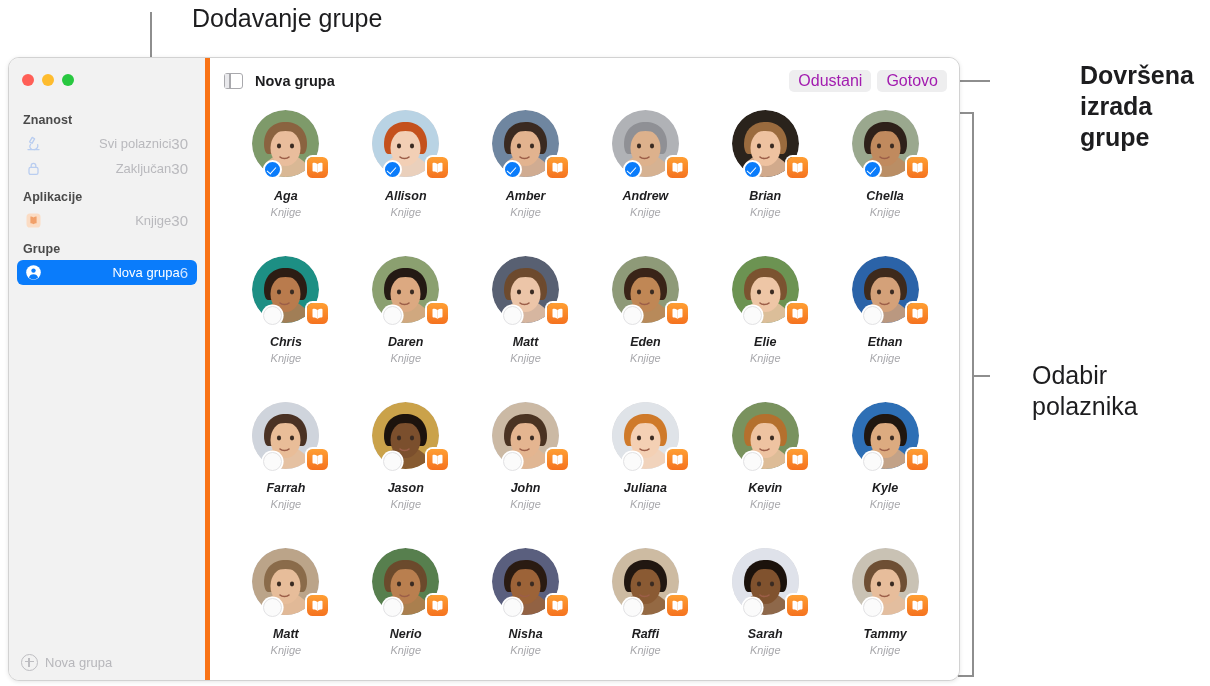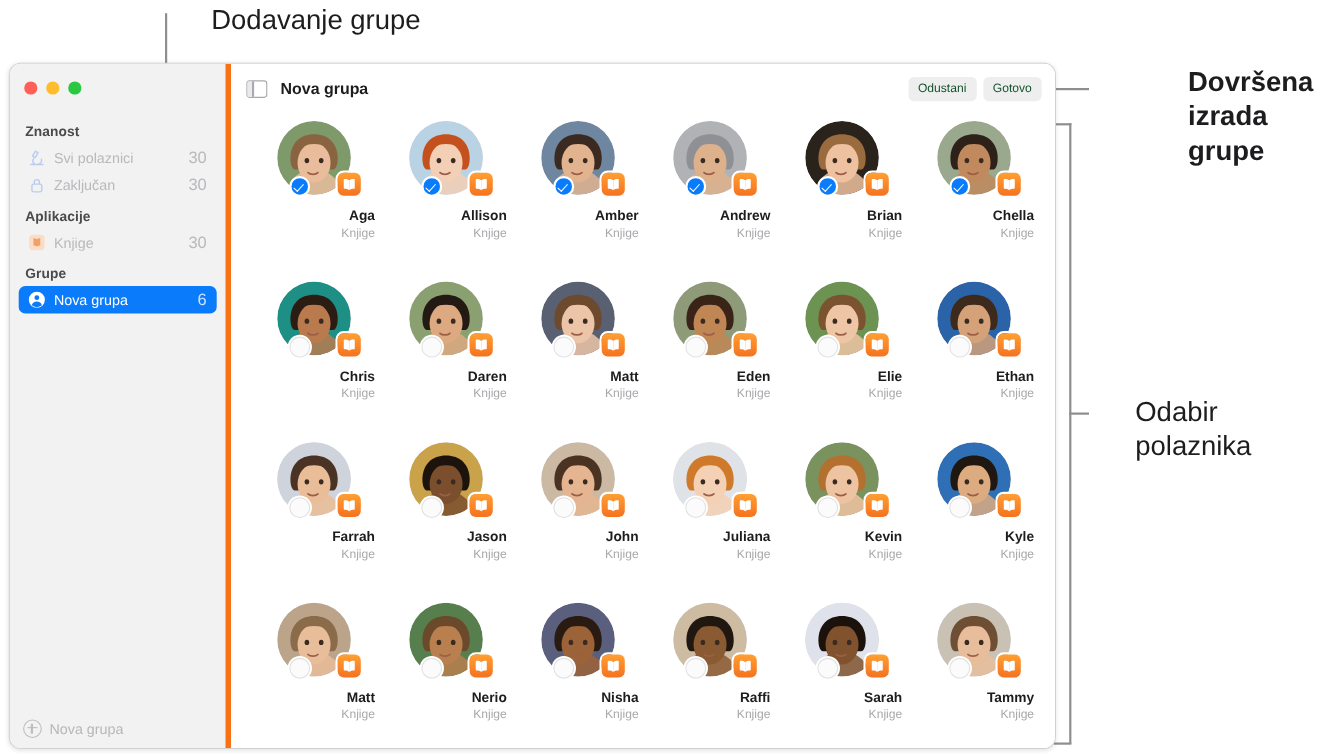--- a/index.html
+++ b/index.html
@@ -82,21 +82,21 @@
     box-sizing: border-box;
     font-size: 13px;
     color: #b9b9bd;
   }
   .sb-row .sb-icon {
     width: 17px; height: 17px;
     margin-right: 7px;
     flex: 0 0 17px;
     display: flex; align-items: center; justify-content: center;
   }
-  .sb-row .sb-label { flex: 1 1 auto; white-space: nowrap; overflow: hidden; }
+  .sb-row .sb-label { flex: 1 1 auto; white-space: nowrap; overflow: hidden; text-align: right; }
   .sb-row .sb-count { font-size: 15px; color: #b9b9bd; text-align: right; }
   .sb-row.selected {
     background: #0a7cfb;
     color: #ffffff;
   }
   .sb-row.selected .sb-count { color: #cfe4ff; }
   .sb-row.dim .sb-label { color: #b9b9bd; }
 
   .sb-footer {
     position: absolute;
@@ -145,40 +145,40 @@
   }
   #toolbar-title {
     font-size: 14.5px; font-weight: bold; color: #1d1d1f;
     flex: 1 1 auto;
   }
   .tb-btn {
     height: 22px;
     background: #eeeeef;
     border: none;
     border-radius: 5px;
-    font-size: 11px;
-    color: #14532d;
+    font-size: 16px;
+    color: #a21caf;
     padding: 0 9px;
     margin-left: 6px;
     font-family: "Liberation Sans", sans-serif;
     cursor: default;
   }
 
   
   #grid {
     position: absolute;
     left: 0; top: 46px; right: 0; bottom: 0;
     padding: 6px 14px 0 16px;
     box-sizing: border-box;
     display: grid;
     grid-template-columns: repeat(6, 1fr);
     grid-auto-rows: 146px;
     justify-items: center;
   }
-  .student { width: 110px; text-align: right; }
+  .student { width: 110px; text-align: center; font-style: italic; }
   .av-wrap { position: relative; width: 67px; height: 67px; margin: 0 auto; }
   .avatar {
     width: 67px; height: 67px; border-radius: 50%;
     overflow: hidden; position: relative;
     background: #d8d8dc;
   }
   .avatar svg { display: block; width: 67px; height: 67px; }
   .check {
     position: absolute;
     left: 11px; bottom: -2px;

